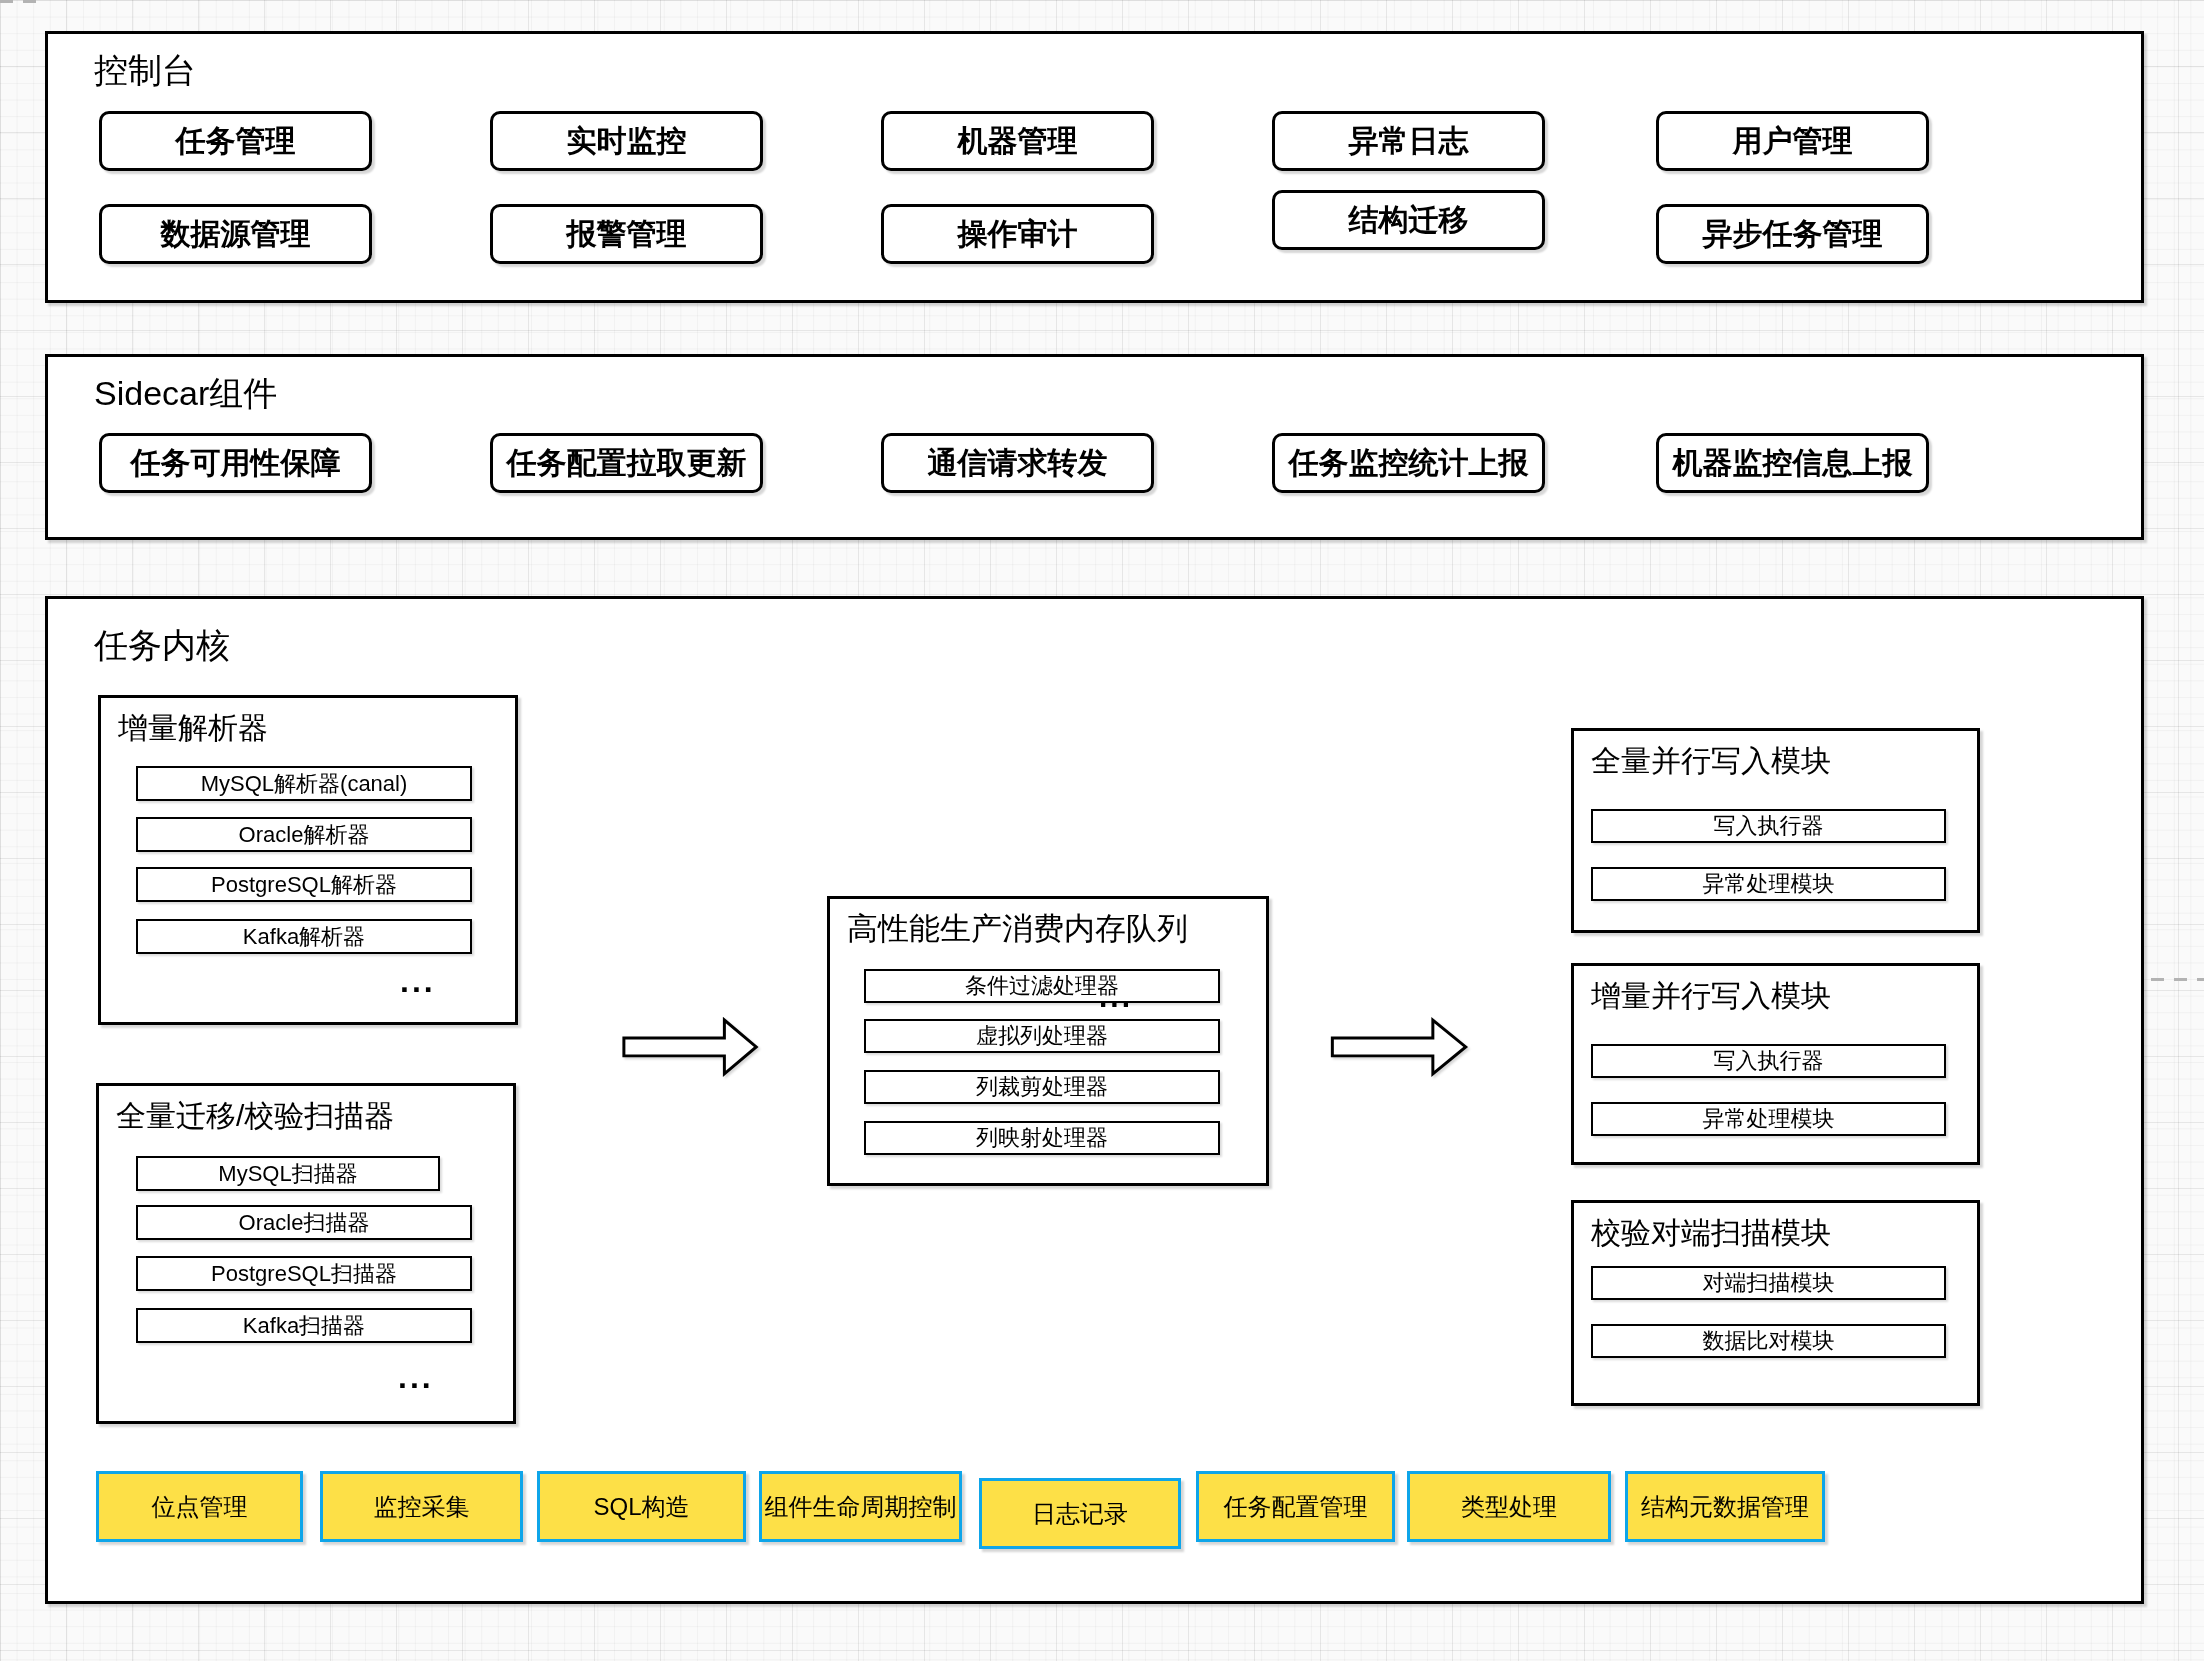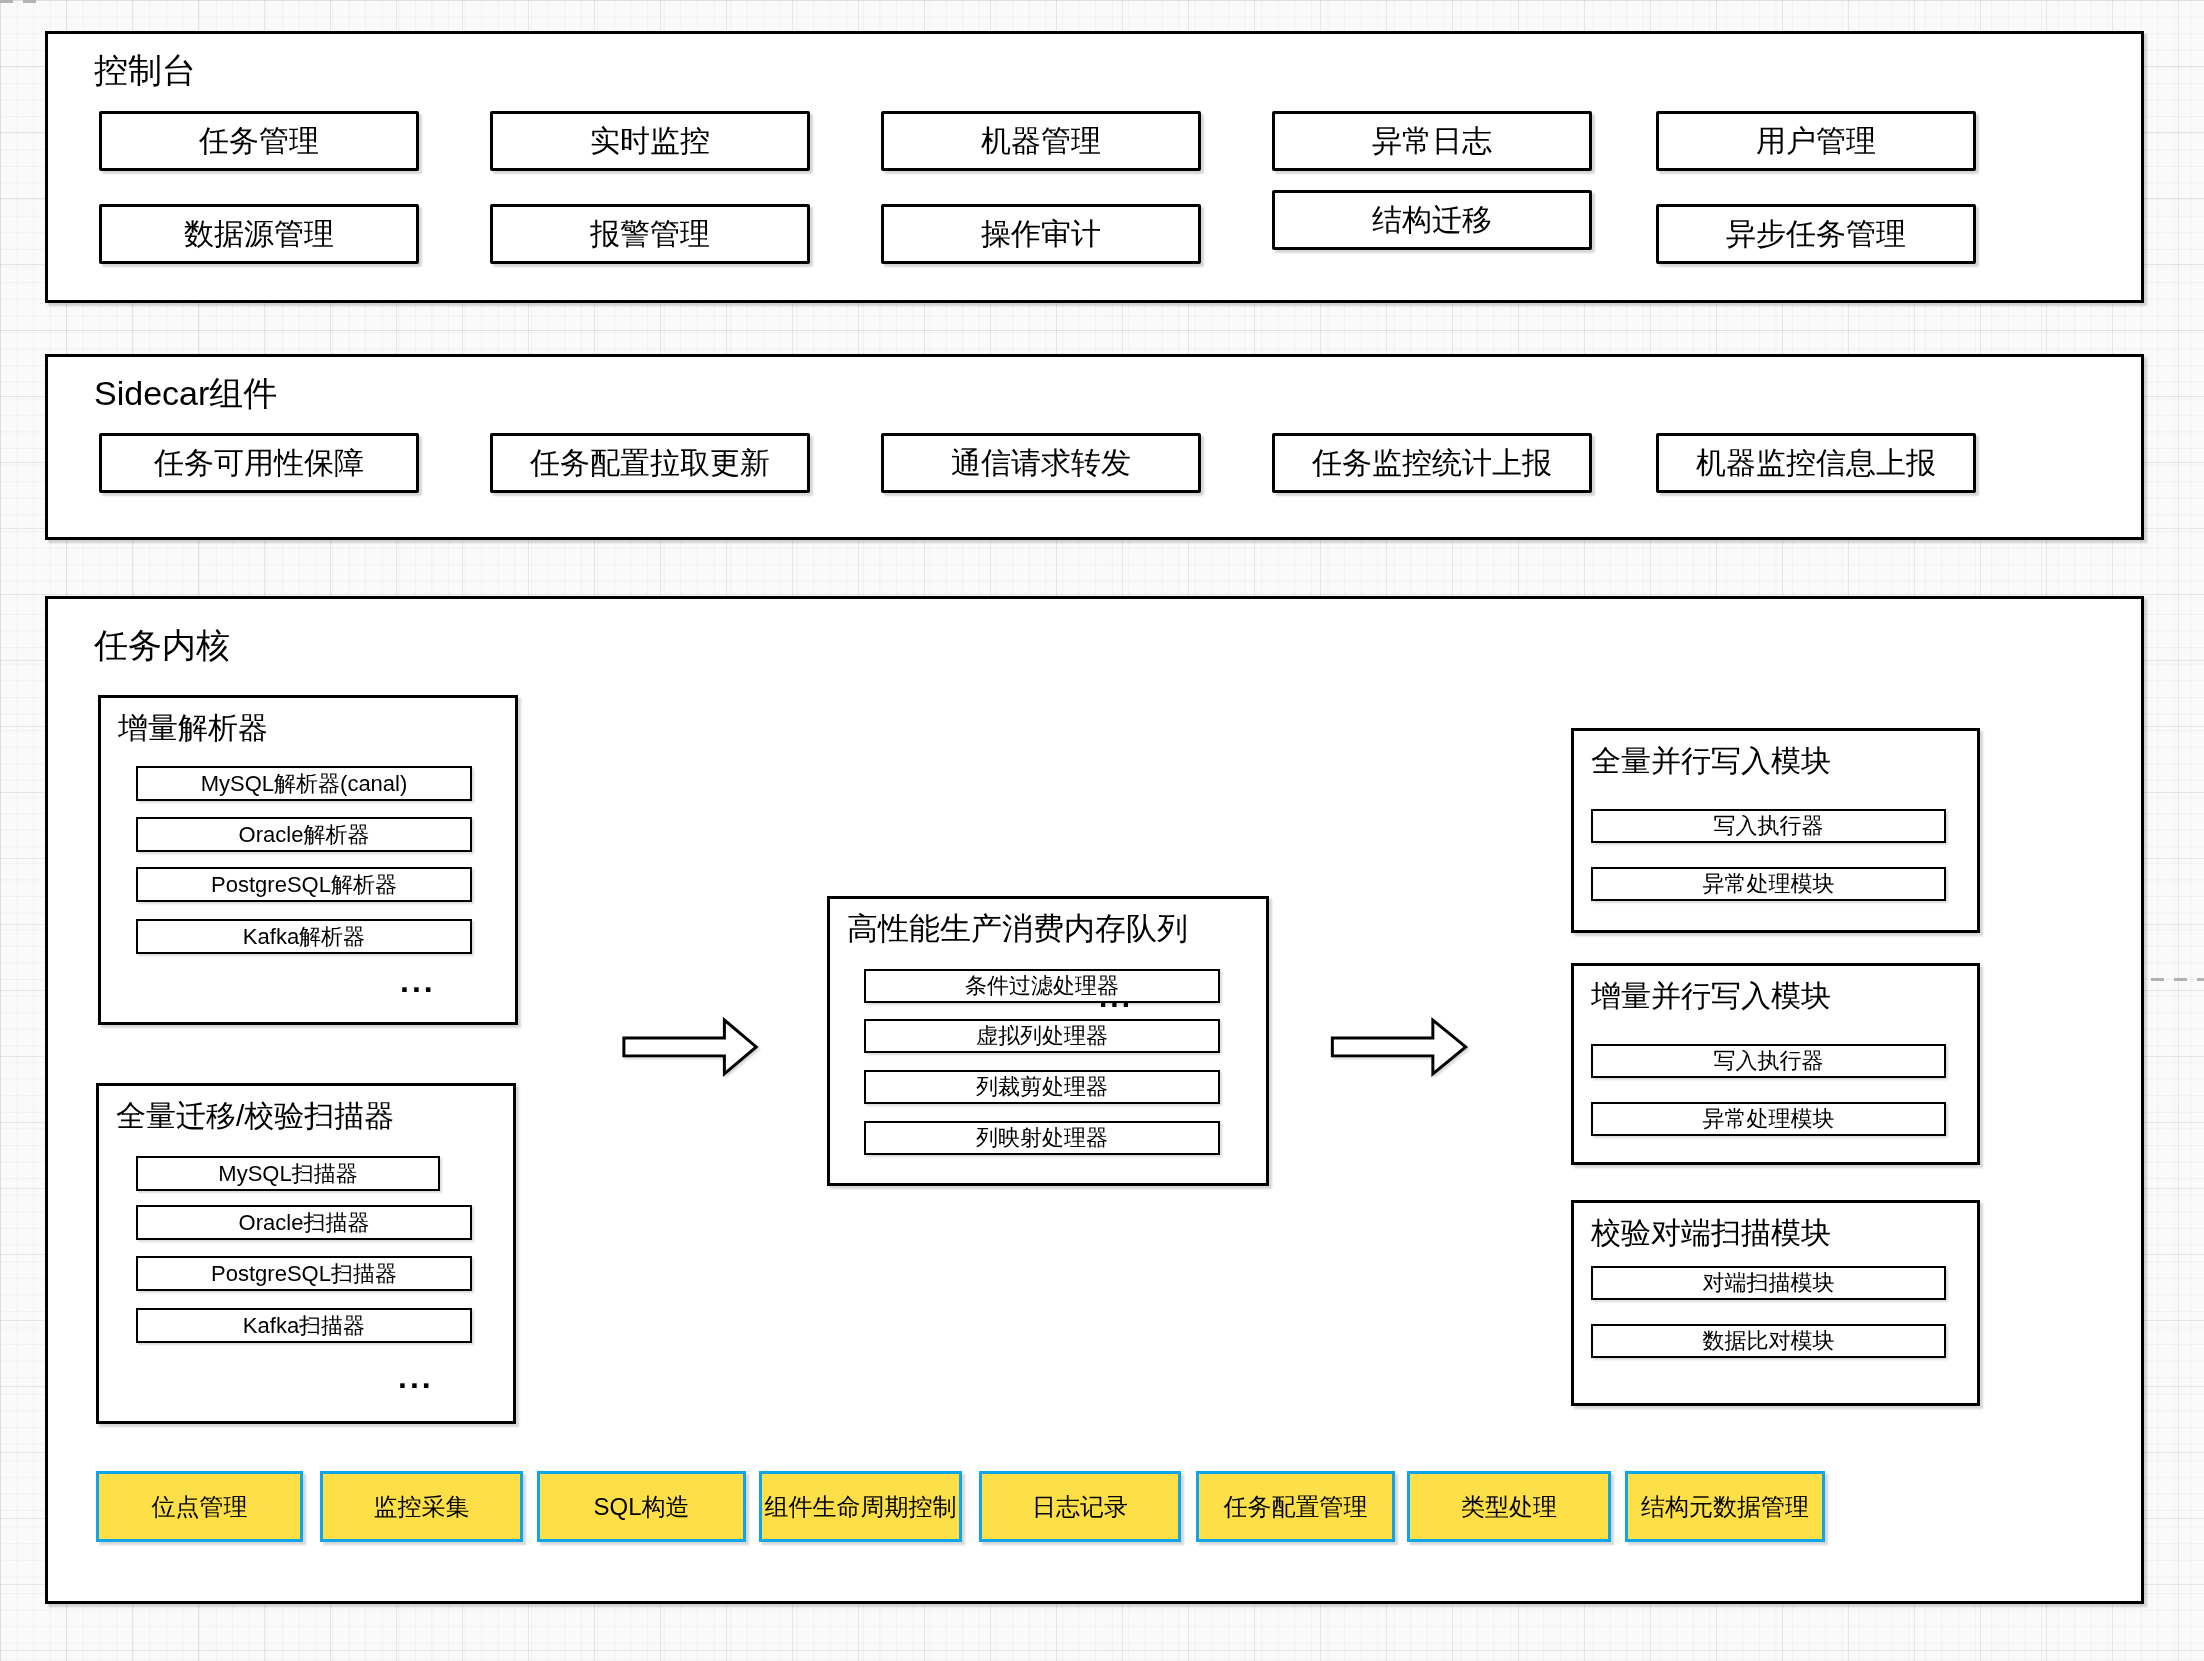--- a/index.html
+++ b/index.html
@@ -29,27 +29,28 @@
   }
   .stitle {
     position: absolute;
     left: 46px; top: 14px;
     font-size: 34px;
     line-height: 44px;
     white-space: nowrap;
   }
   .btn {
     position: absolute;
-    width: 320px; height: 60px;
+    width: 273px; height: 60px;
     background: #fff;
     border: 3px solid #000;
-    border-radius: 2px;
+    border-radius: 10px;
     display: flex; align-items: center; justify-content: center;
     font-size: 30px; white-space: nowrap;
     box-shadow: 3px 3px 2px rgba(0,0,0,0.16);
+    font-weight: bold;
   }
   .box {
     position: absolute;
     background: #fff;
     border: 3px solid #000;
     box-shadow: 3px 3px 2px rgba(0,0,0,0.16);
   }
   .btitle {
     position: absolute;
     left: 17px; top: 10px;
@@ -177,21 +178,21 @@
     <div class="box" style="left:1523px; top:601px; width:409px; height:206px;">
       <div class="btitle">校验对端扫描模块</div>
       <div class="item" style="left:17px; width:355px; height:34px; top:63px;">对端扫描模块</div>
       <div class="item" style="left:17px; width:355px; height:34px; top:121px;">数据比对模块</div>
     </div>
 
     <div class="bbtn" style="left:48px;   width:207px;">位点管理</div>
     <div class="bbtn" style="left:272px;  width:203px;">监控采集</div>
     <div class="bbtn" style="left:489px;  width:209px;">SQL构造</div>
     <div class="bbtn" style="left:711px;  width:203px;">组件生命周期控制</div>
-    <div class="bbtn" style="left:931px;  width:202px;">日志记录</div>
+    <div class="bbtn" style="left:931px;  width:202px;margin-top:7px;">日志记录</div>
     <div class="bbtn" style="left:1148px; width:199px;">任务配置管理</div>
     <div class="bbtn" style="left:1359px; width:204px;">类型处理</div>
     <div class="bbtn" style="left:1577px; width:200px;">结构元数据管理</div>
   </div>
 
   <svg class="arrows" width="2205" height="1662" viewBox="0 0 2216 1670">
     <polygon points="627,1043 728,1043 728,1025 760,1052 728,1079 728,1061 627,1061"></polygon>
     <polygon points="1339,1043 1440,1043 1440,1025 1473,1052 1440,1079 1440,1061 1339,1061"></polygon>
   </svg>
 

